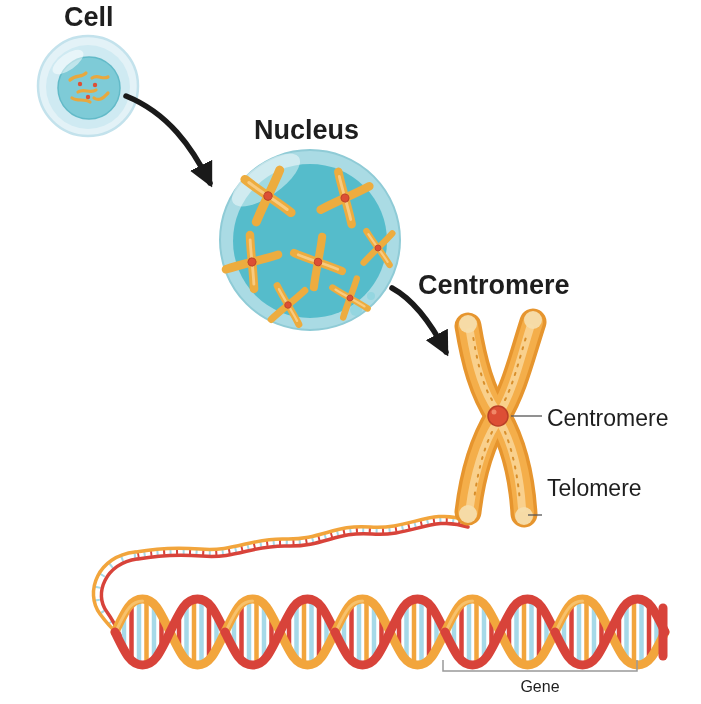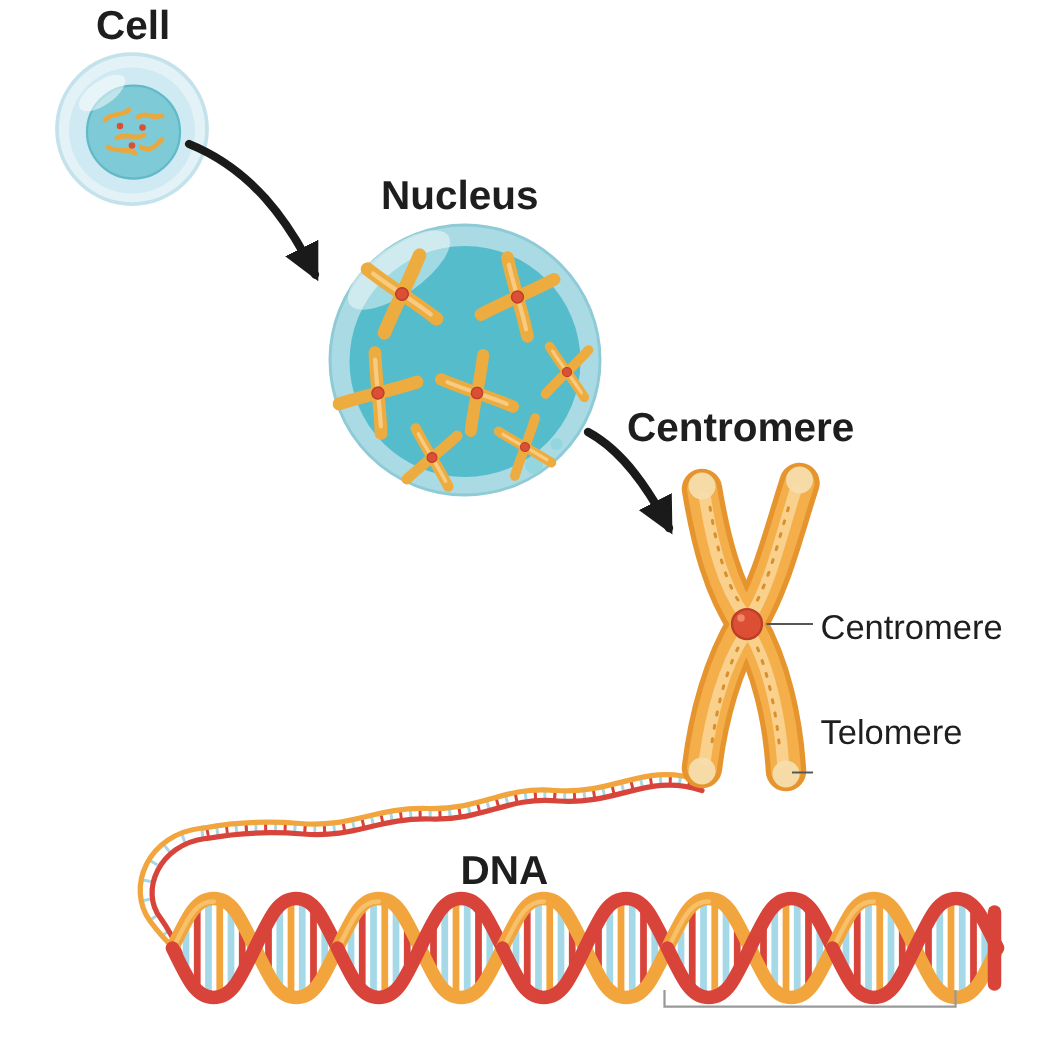--- a/index.html
+++ b/index.html
@@ -179,15 +179,15 @@
   <line class="leader" x1="528" y1="515" x2="542" y2="515"></line>
 
   <path class="bracket" d="M443,660 L443,671 L637,671 L637,660"></path>
 </svg>
 
 <div class="lbl lbl-big" style="left:64px;  top:2px;">Cell</div>
 <div class="lbl lbl-big" style="left:254px; top:115px;">Nucleus</div>
 <div class="lbl lbl-big" style="left:418px; top:270px;">Centromere</div>
 <div class="lbl lbl-small" style="left:547px; top:405px;">Centromere</div>
 <div class="lbl lbl-small" style="left:547px; top:475px;">Telomere</div>
-<div class="lbl lbl-big" style="left:307px; top:565px;">DNA</div>
+<div class="lbl lbl-gene" style="left:443px; top:678px; width:194px;">Gene</div>
 
 </div>
 
 </body></html>

